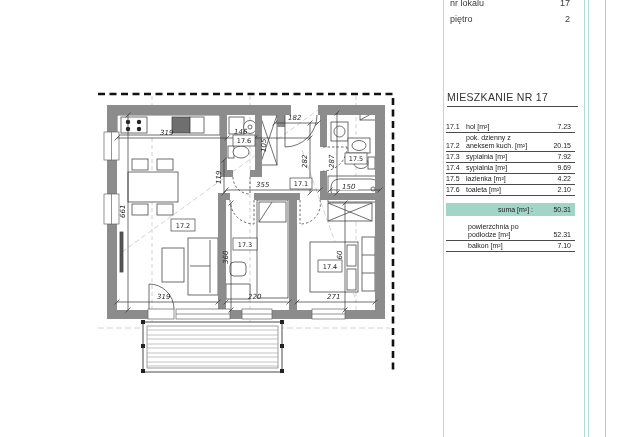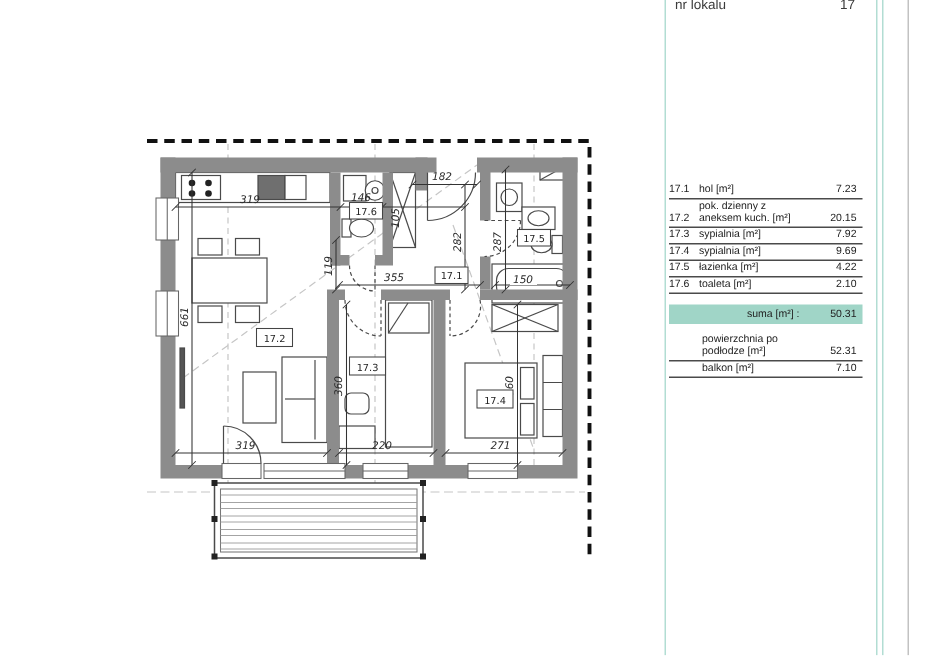--- a/index.html
+++ b/index.html
@@ -236,22 +236,27 @@
   <div class="vline" style="left:443px;background:#b2ddd3;"></div>
   <div class="vline" style="left:584px;background:#b2ddd3;"></div>
   <div class="vline" style="left:588px;background:#b2ddd3;"></div>
   <div class="vline" style="left:605px;background:#c2c2c2;"></div>
 
   <div class="panel-abs info">
     <div class="info-row">
       <span>nr lokalu</span>
       <span class="val">17</span>
     </div>
+    <div class="info-row">
+      <span>piętro</span>
+      <span class="val">2</span>
+    </div>
   </div>
 
+  <div class="panel-abs title">MIESZKANIE NR 17</div>
 
   <div class="panel-abs rtable">
     <div class="trow">
       <span class="tno">17.1</span>
       <span class="tname">hol [m²]</span>
       <span class="tval">7.23</span>
     </div>
     <div class="trow">
       <span class="tno">17.2</span>
       <span class="tname two">

